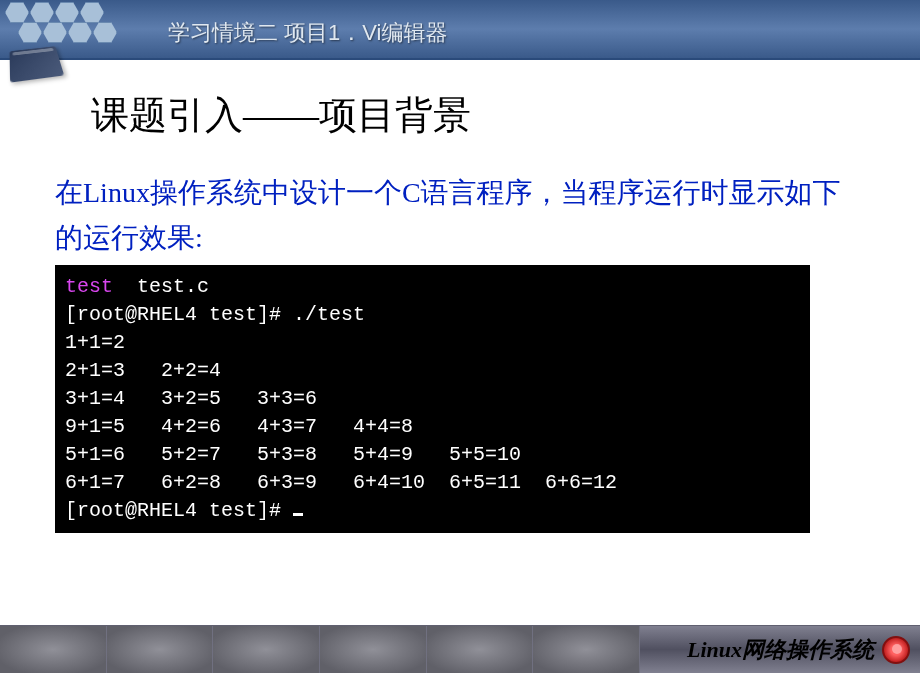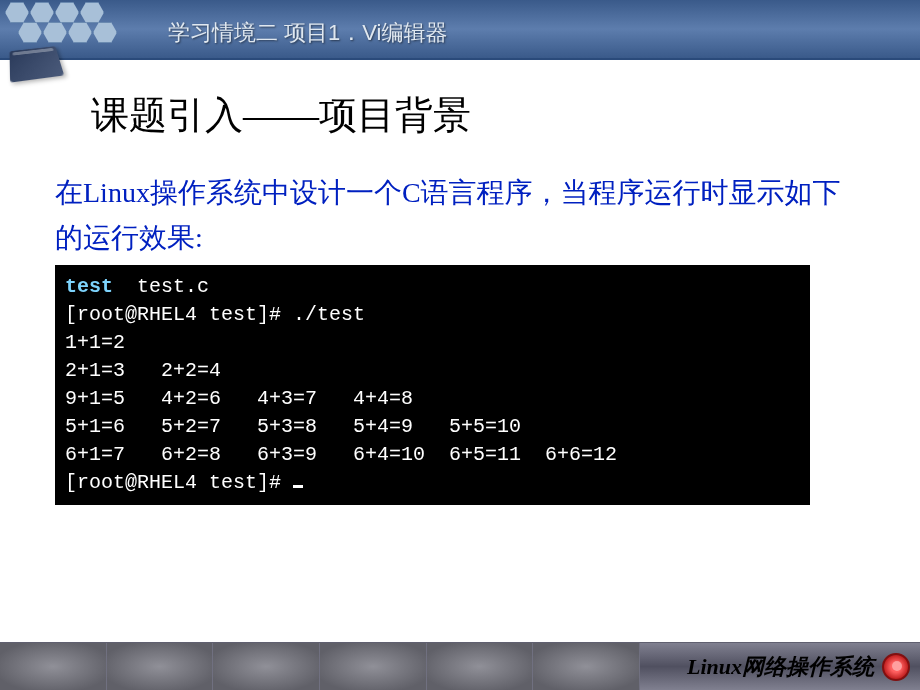--- a/index.html
+++ b/index.html
@@ -90,31 +90,31 @@
       background: #000000;
       color: #ffffff;
       font-family: "Consolas", "Courier New", monospace;
       font-size: 20px;
       padding: 8px 10px;
       line-height: 1.4;
       width: 755px;
       margin-left: 0;
     }
     .terminal-line { white-space: pre; }
-    .green { color: #7dd3fc; font-weight: bold; }
+    .green { color: #d946ef; font-weight: normal; }
     .cursor { 
       display: inline-block;
       width: 10px;
       height: 3px;
       background: #ffffff;
       vertical-align: baseline;
     }
     .footer-bar {
       position: absolute;
-      bottom: 0;
+      bottom: 17px;
       left: 0;
       right: 0;
       height: 48px;
       background: linear-gradient(to bottom, #808090 0%, #505060 50%, #808090 100%);
       display: flex;
       align-items: center;
       justify-content: flex-end;
       padding-right: 10px;
       border-top: 1px solid #606070;
     }
@@ -181,20 +181,21 @@
 
 <div class="content">
   <div class="section-title">课题引入——项目背景</div>
   <div class="description">在Linux操作系统中设计一个C语言程序，当程序运行时显示如下的运行效果:</div>
 
   <div class="terminal">
     <div class="terminal-line"><span class="green">test</span><span>  test.c</span></div>
     <div class="terminal-line"><span>[root@RHEL4 test]# </span><span>./test</span></div>
     <div class="terminal-line">1+1=2</div>
     <div class="terminal-line">2+1=3   2+2=4</div>
+    <div class="terminal-line">3+1=4   3+2=5   3+3=6</div>
     <div class="terminal-line">9+1=5   4+2=6   4+3=7   4+4=8</div>
     <div class="terminal-line">5+1=6   5+2=7   5+3=8   5+4=9   5+5=10</div>
     <div class="terminal-line">6+1=7   6+2=8   6+3=9   6+4=10  6+5=11  6+6=12</div>
     <div class="terminal-line"><span>[root@RHEL4 test]# </span><span class="cursor"></span></div>
   </div>
 </div>
 
 <div class="footer-bar">
   <div class="footer-tiles">
     <div class="footer-tile"></div>

